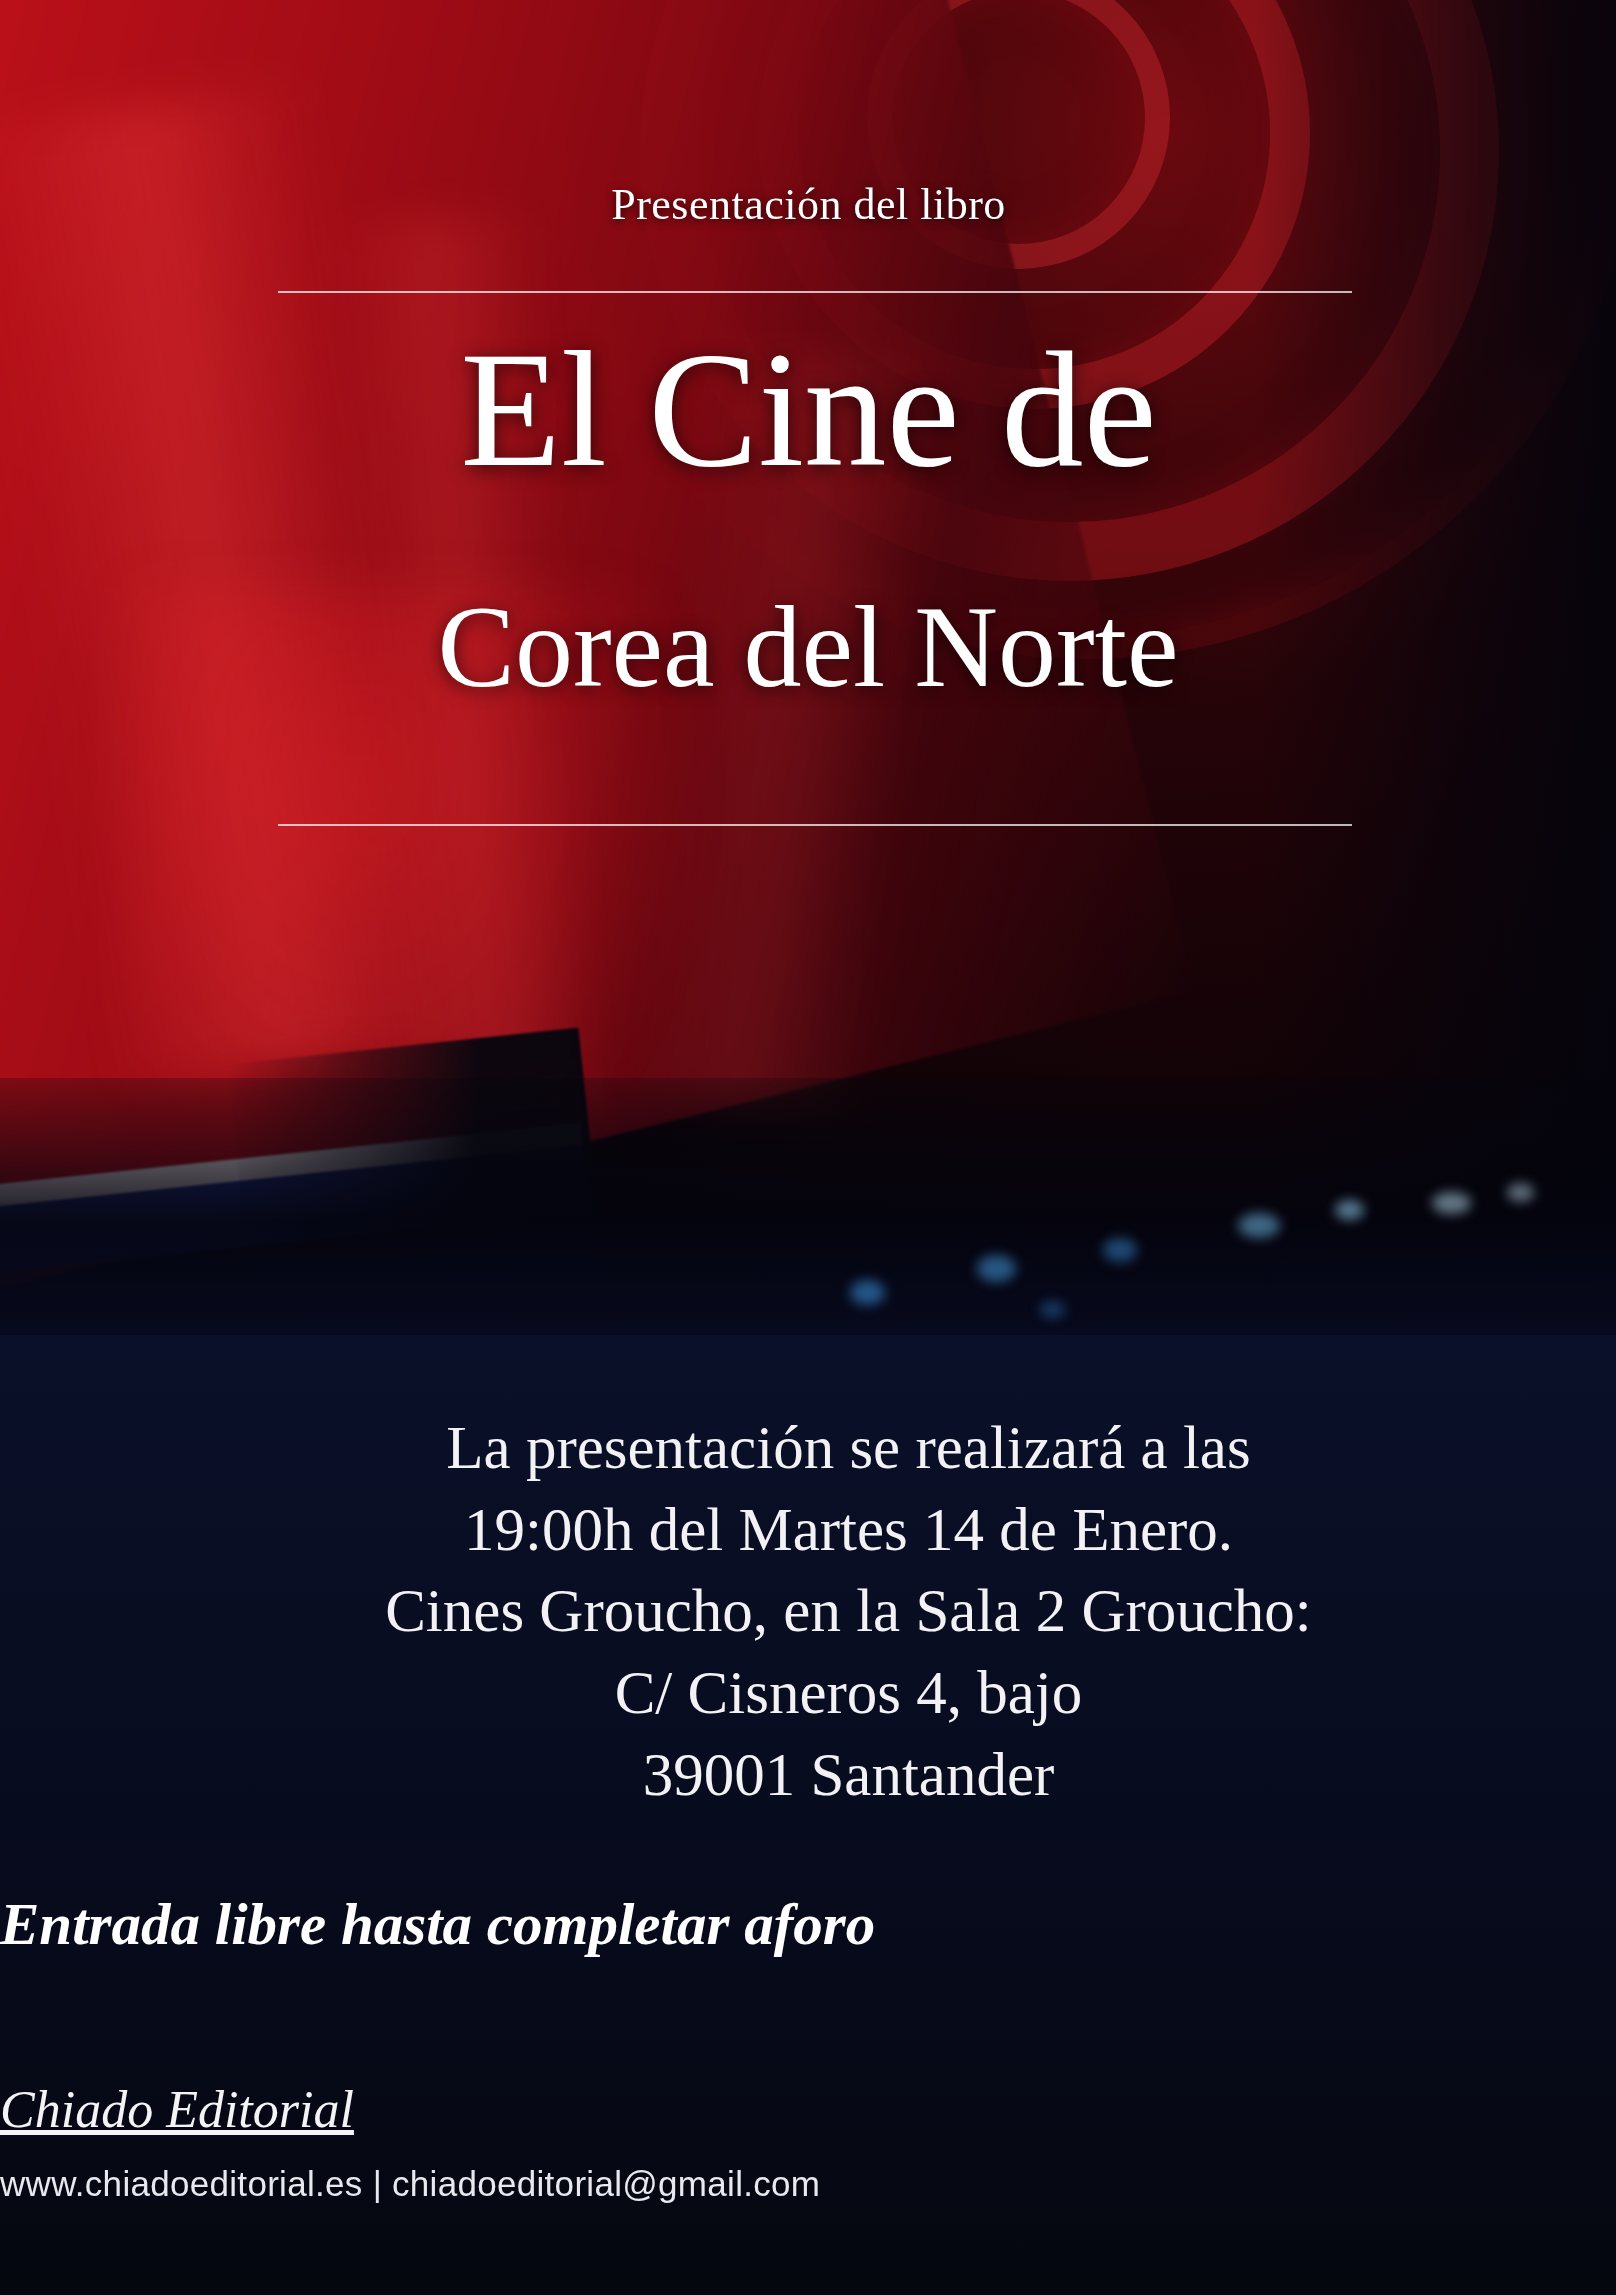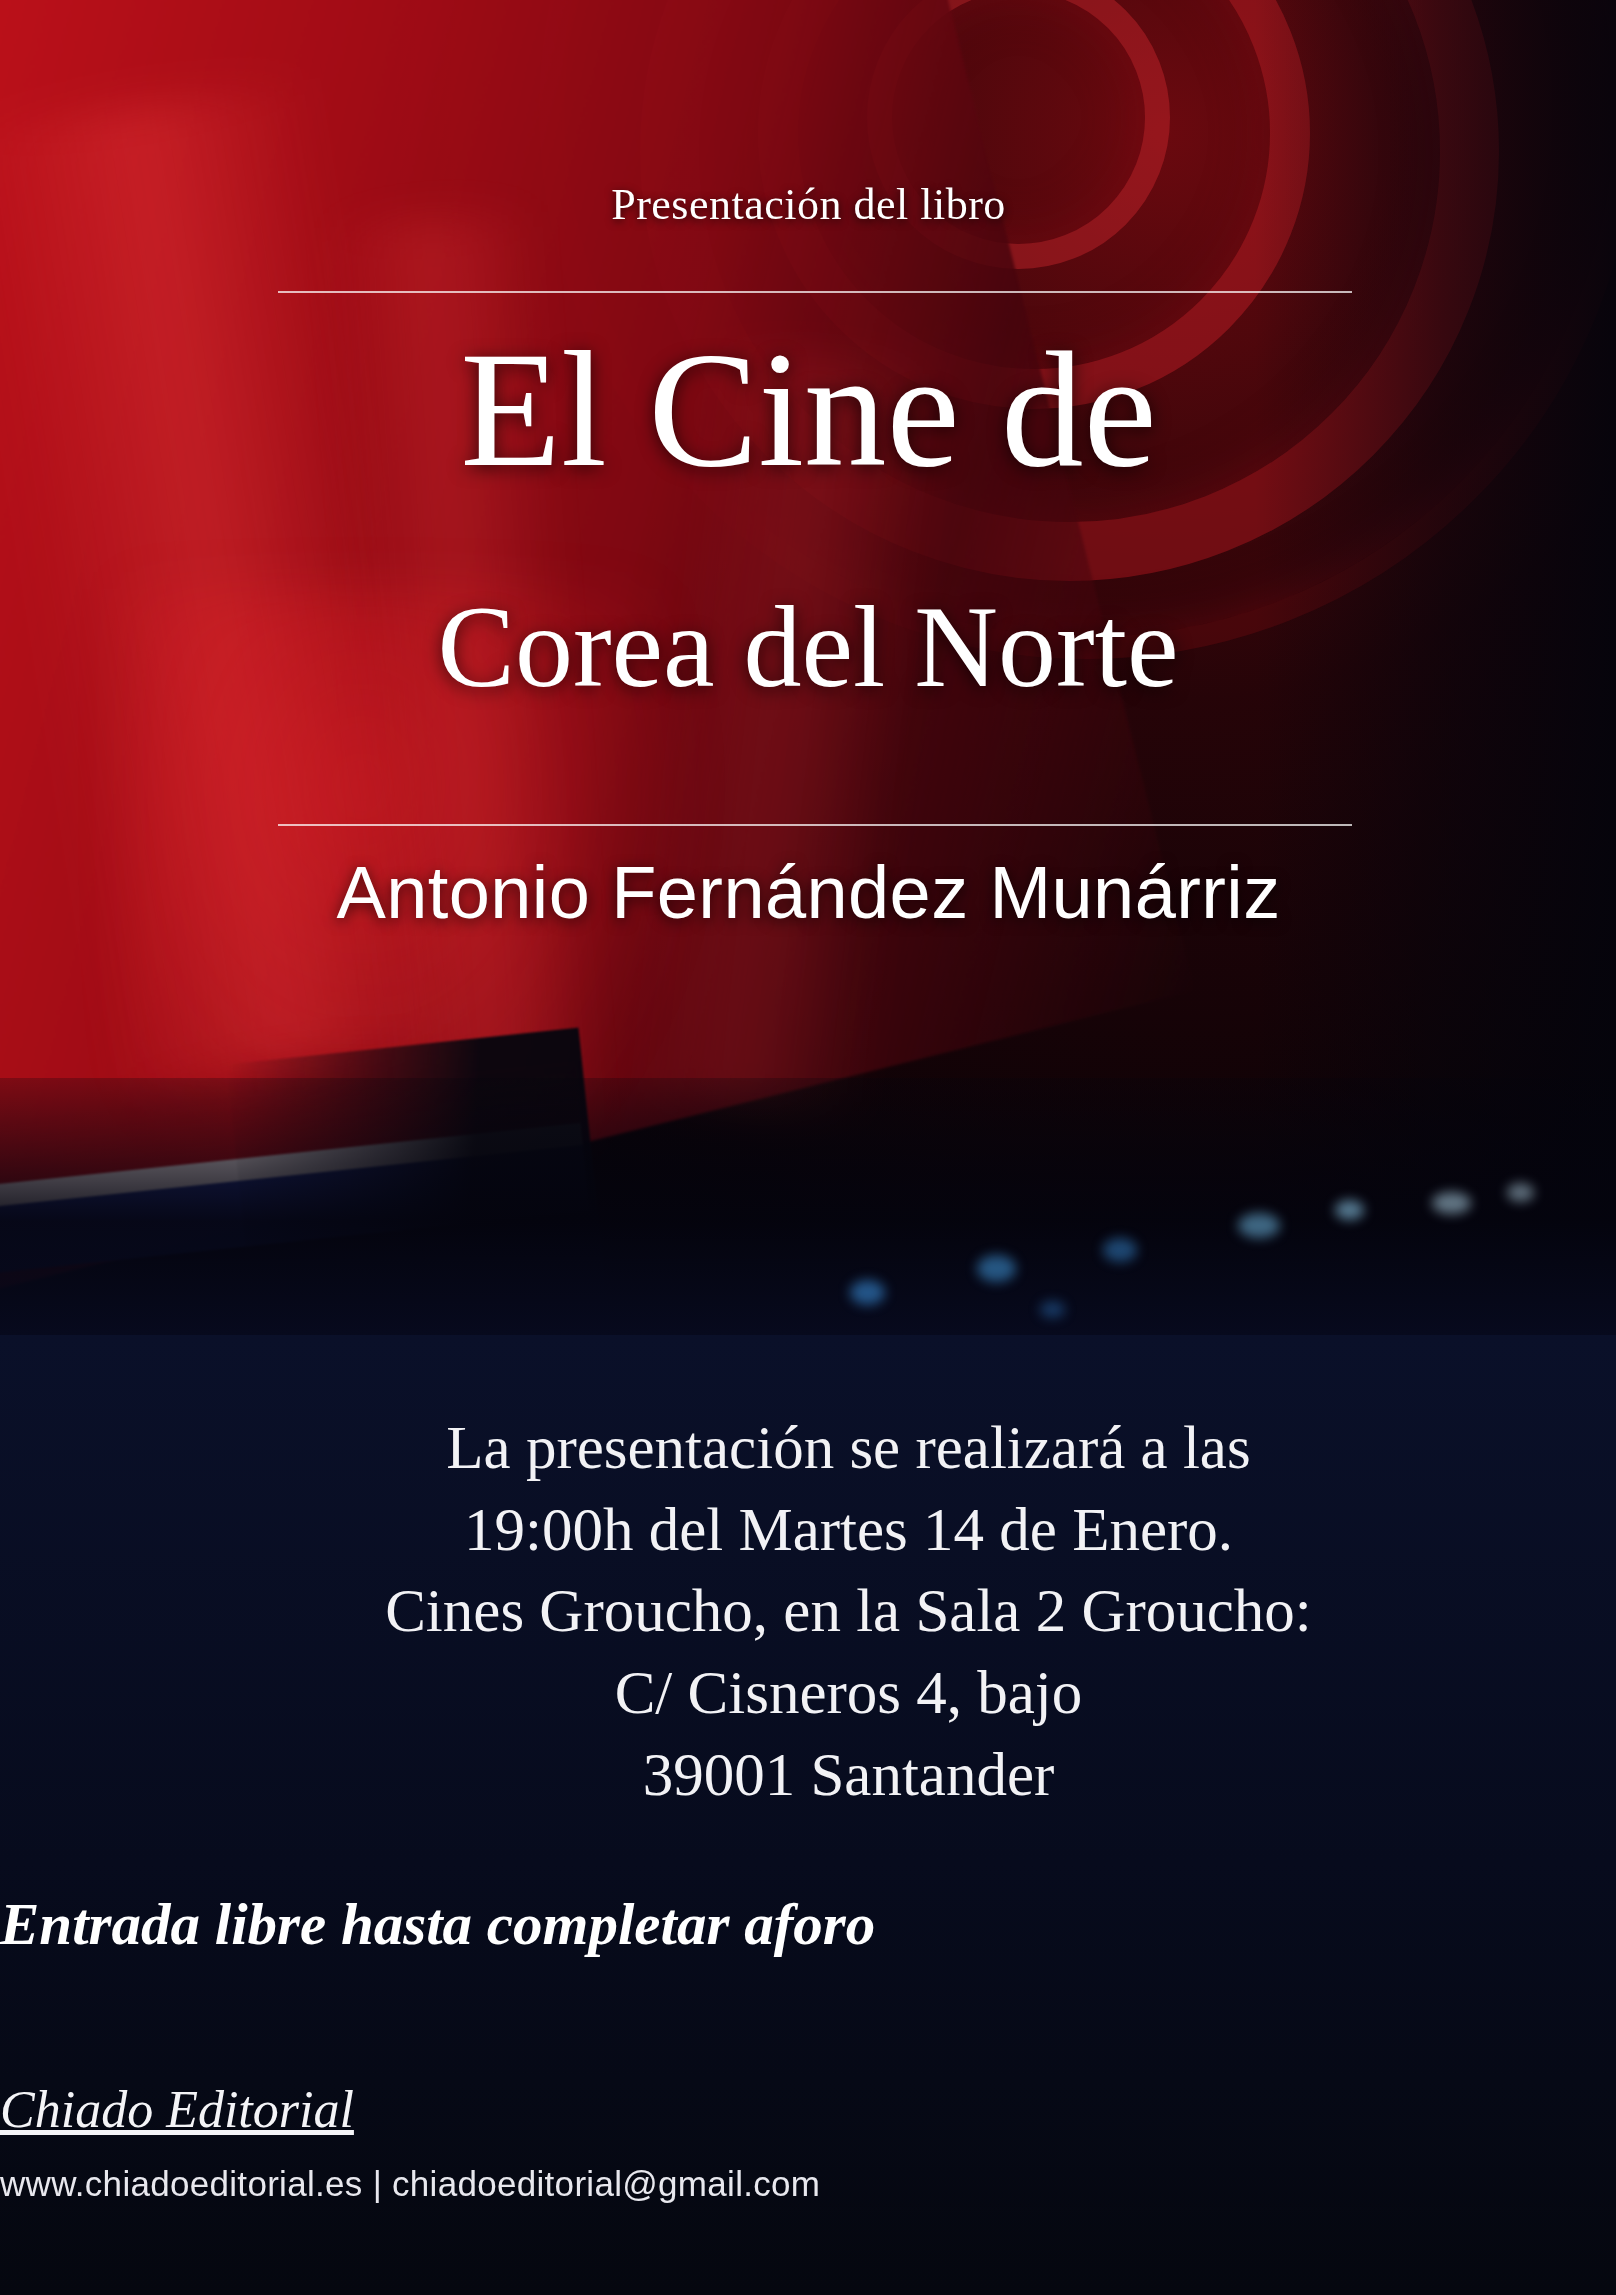--- a/index.html
+++ b/index.html
@@ -246,21 +246,20 @@
     <div class="glow g6"></div>
     <div class="glow g7"></div>
     <div class="glow g8"></div>
 
     <div class="hero-text">
       <div class="kicker">Presentación del libro</div>
       <div class="rule rule-top"></div>
       <div class="title-main">El Cine de</div>
       <div class="title-sub">Corea del Norte</div>
       <div class="rule rule-bottom"></div>
-      <div class="author">Antonio Fernández Munárriz</div>
     </div>
   </div>
 
   <div class="info">
     <div class="info-lines">
       <div>La presentación se realizará a las</div>
       <div>19:00h del Martes 14 de Enero.</div>
       <div>Cines Groucho, en la Sala 2 Groucho:</div>
       <div>C/ Cisneros 4, bajo</div>
       <div>39001 Santander</div>

